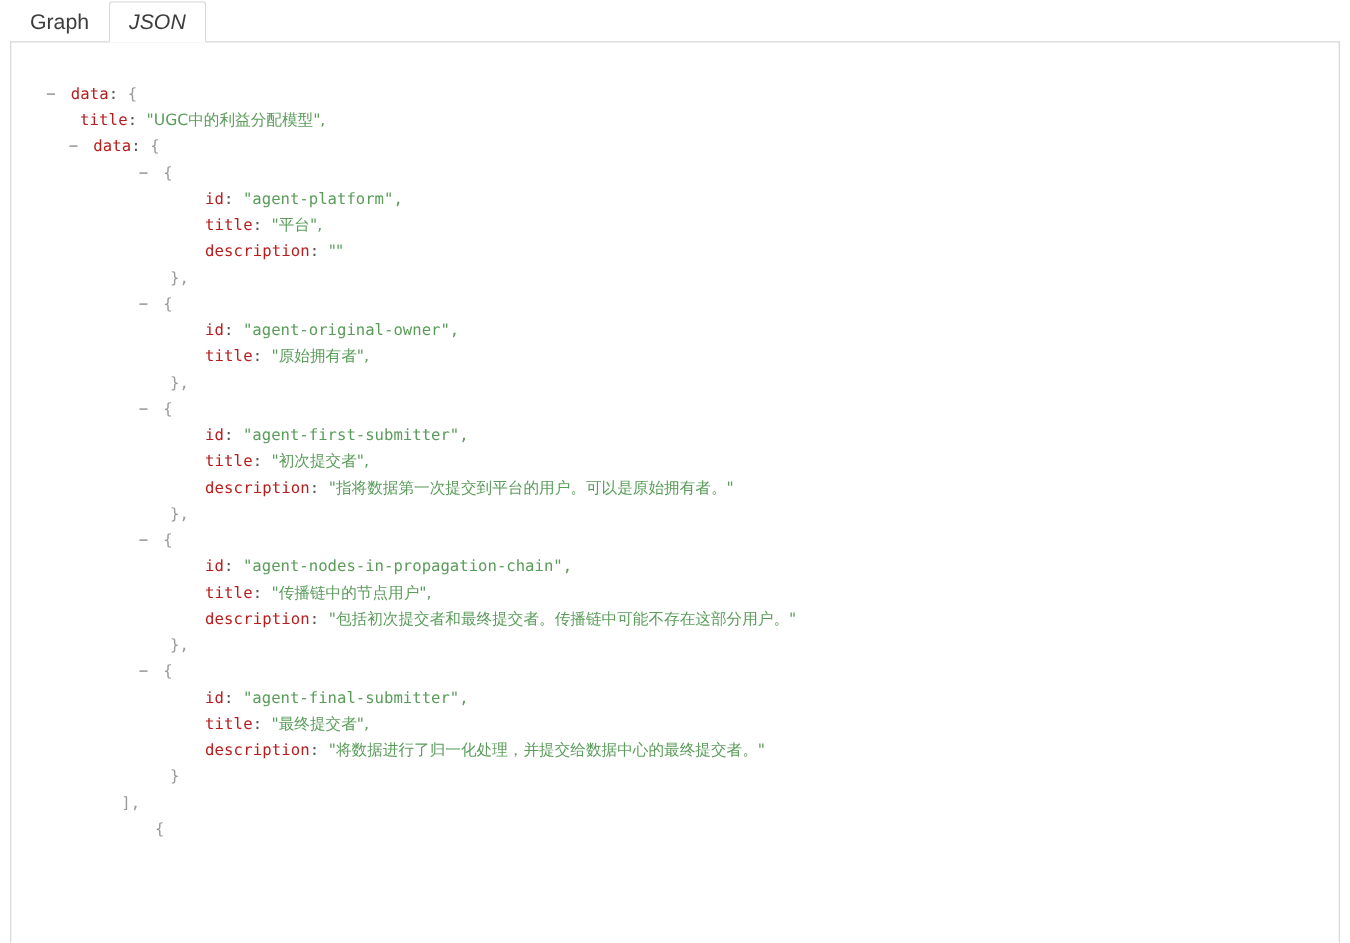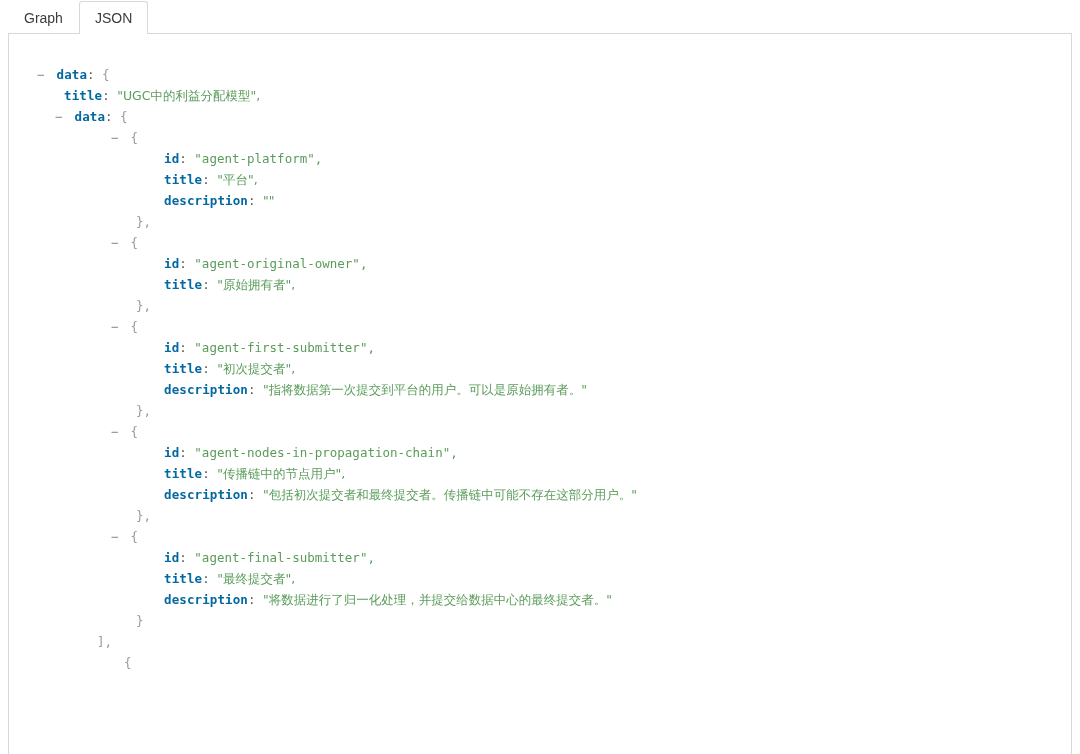--- a/index.html
+++ b/index.html
@@ -21,36 +21,37 @@
     display: flex;
     align-items: flex-end;
     padding-left: 8px;
     box-sizing: border-box;
   }
   .tab {
     position: relative;
     height: 32px;
     line-height: 32px;
     padding: 0 15px;
-    font-size: 14px;
+    font-size: 17px;
     color: #3c3c3c;
     background: #ffffff;
     border: 1px solid transparent;
     border-bottom: none;
     box-sizing: border-box;
     cursor: pointer;
     user-select: none;
     white-space: nowrap;
   }
   .tab.active {
     border-color: #d8d8d8;
     border-top-left-radius: 3px;
     border-top-right-radius: 3px;
     background: #ffffff;
     z-index: 3;
+    font-style: italic;
   }
   .tab.active::after {
     content: "";
     position: absolute;
     left: 0;
     right: 0;
     bottom: -1px;
     height: 2px;
     background: #ffffff;
   }
@@ -92,22 +93,22 @@
     display: inline-block;
     width: 12px;
     color: #8a8a8a;
     font-weight: normal;
     cursor: pointer;
     user-select: none;
     text-align: left;
   }
 
   .key {
-    font-weight: bold;
-    color: #0369a1;
+    font-weight: normal;
+    color: #b91c1c;
     letter-spacing: 0.1px;
   }
   .colon { color: #555555; }
   .str   { color: #5a9c5a; }
   .punct { color: #999999; }
 
   
   .i0  { padding-left: 10px; }
   .i1  { padding-left: 28px; }
   .i2  { padding-left: 55px; }

